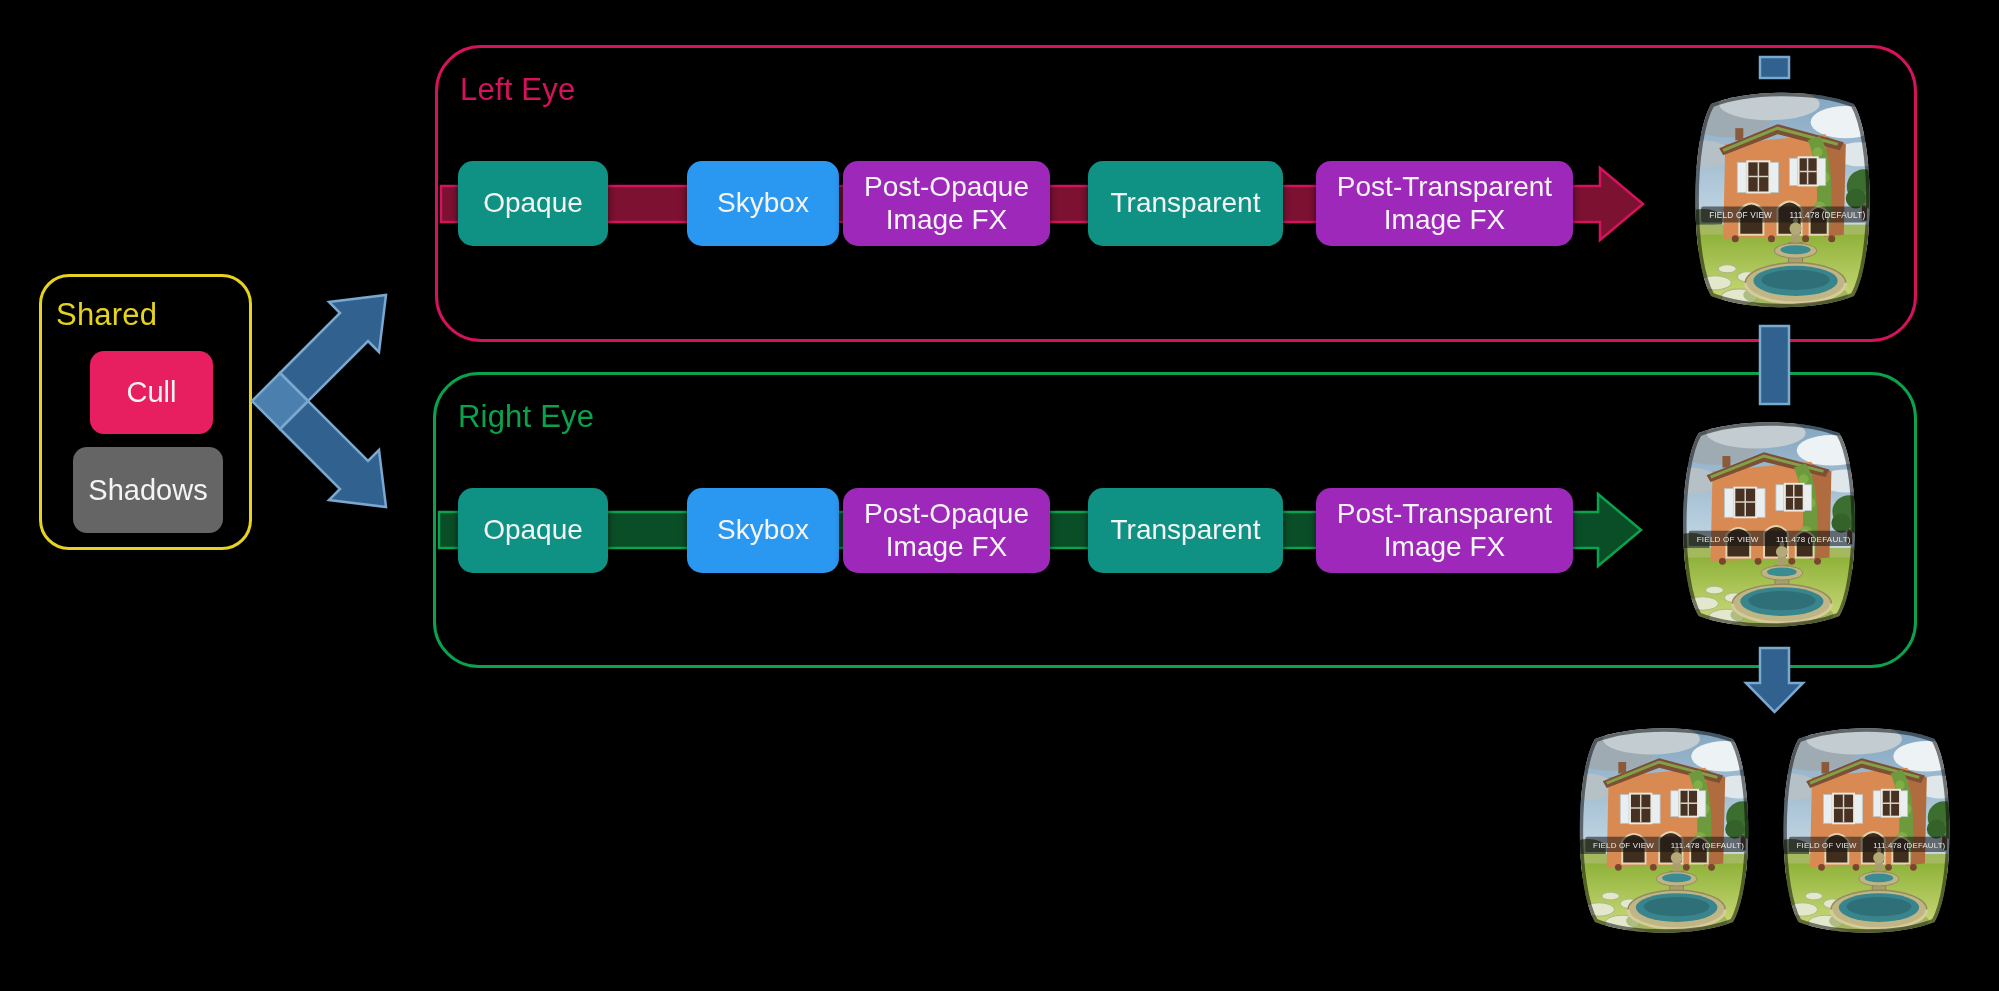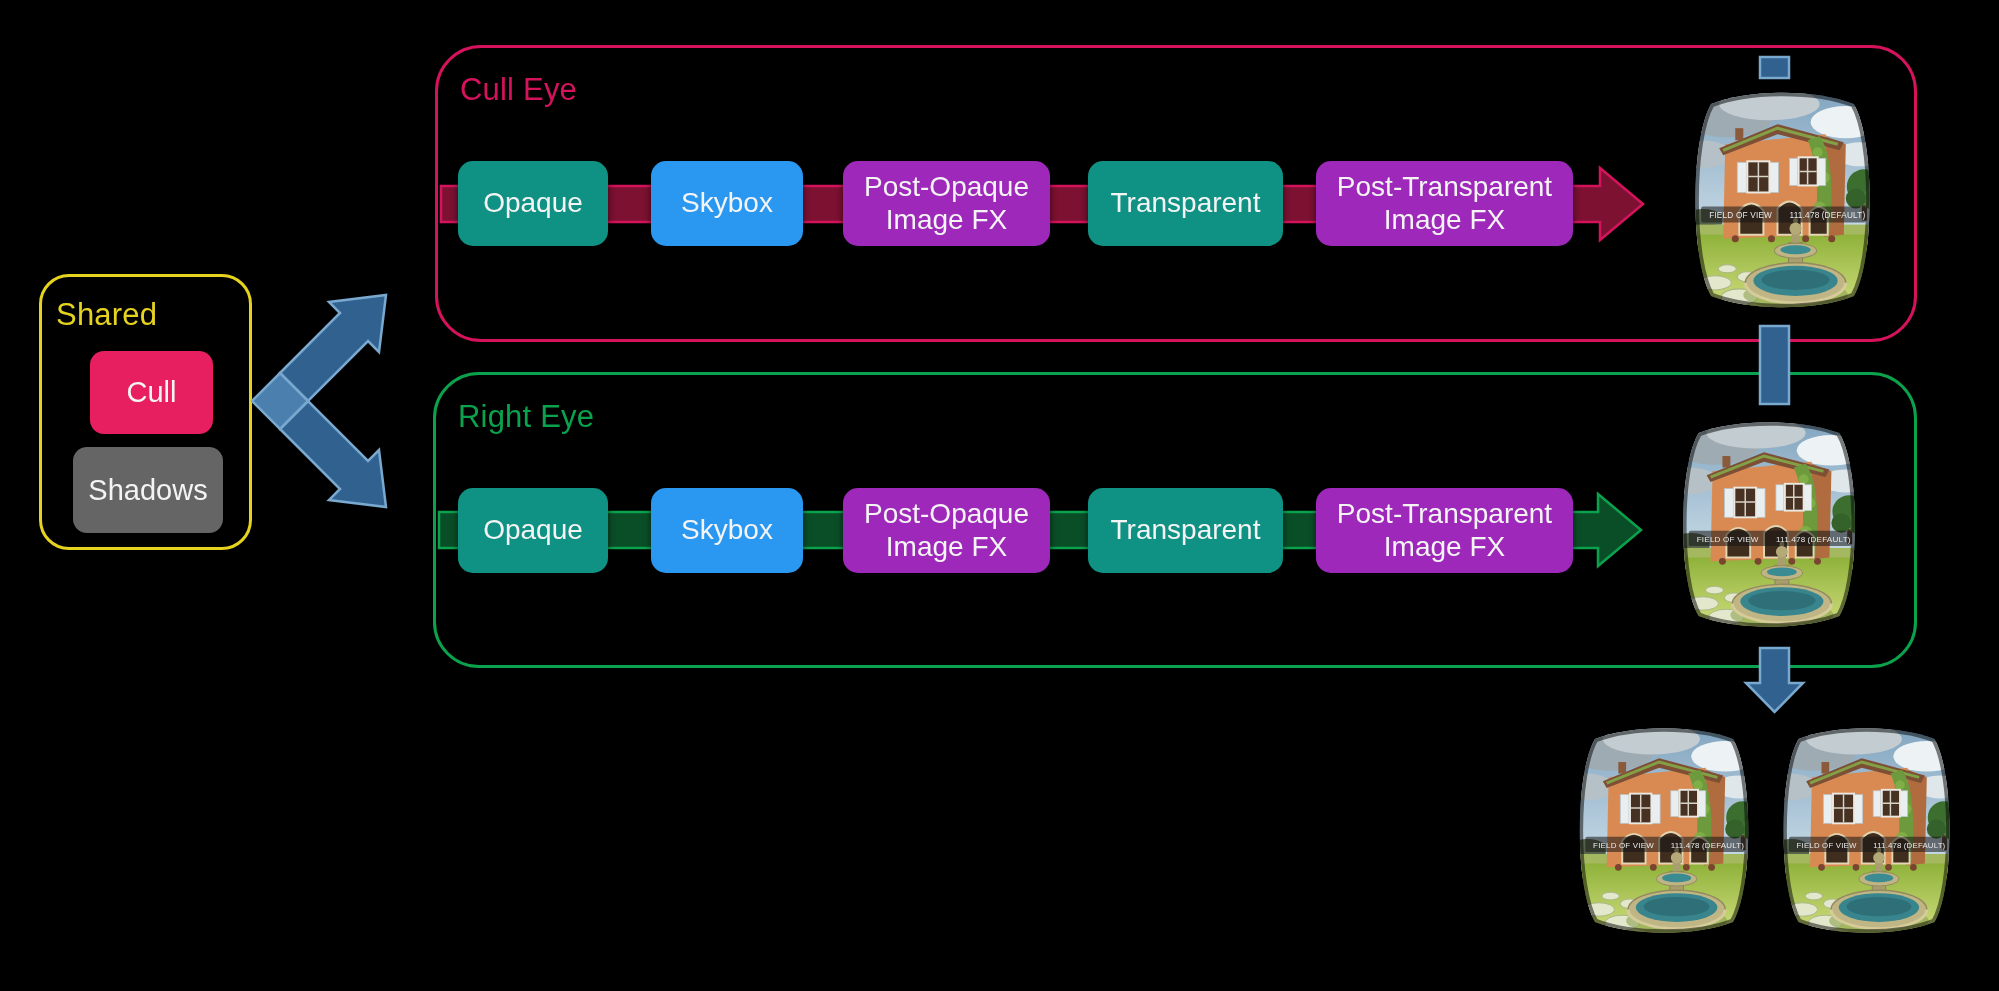--- a/index.html
+++ b/index.html
@@ -33,21 +33,21 @@
   
   .flow-arrow { position: absolute; left: 0; top: 106px; width: 1215px; height: 100px; z-index: 2; }
   #right-eye-box .flow-arrow { top: 105px; }
   .stage {
     position: absolute; top: 113px; height: 85px; z-index: 3;
     display: flex; align-items: center; justify-content: center; text-align: center;
     color: var(--label_text); font-size: 28px; line-height: 1.15;
     border-radius: 15px; box-shadow: 0 3px 7px rgba(0,0,0,.6); padding: 0 6px;
   }
   .c-teal   { background: var(--box_teal); }
-  .c-blue   { background: var(--box_blue); }
+  .c-blue   { background: var(--box_blue); margin-left: 36px; }
   .c-purple { background: var(--box_purple); text-align: center; }
 
   
   #split-arrow { position: absolute; left: 250px; top: 288px; width: 160px; height: 226px; z-index: 2; }
   #eye-connector { position: absolute; left: 1740px; top: 50px; width: 70px; height: 670px; z-index: 4; }
 
   
   .eye-img { position: absolute; z-index: 5; }
   #left-eye-view  { left: 1677px; top: 82px;  width: 211px; height: 236px; }
   #right-eye-view { left: 1665px; top: 412px; width: 208px; height: 225px; }
@@ -67,21 +67,21 @@
     <div class="chip" id="chip-cull">Cull</div>
   </div>
 
   <svg id="split-arrow" viewBox="0 0 160 226">
     <path d="M30,85 L90,25 L79,14 L136,7 L129,64 L118,53 L58,113 Z" fill="var(--arrow_blue)" stroke="var(--arrow_blue_stroke)" stroke-width="2.5"></path>
     <path d="M30,141 L90,201 L79,212 L136,219 L129,162 L118,173 L58,113 Z" fill="var(--arrow_blue)" stroke="var(--arrow_blue_stroke)" stroke-width="2.5"></path>
     <path d="M2,113 L30,85 L58,113 L30,141 Z" fill="var(--arrow_blue_light)" stroke="var(--arrow_blue_stroke)" stroke-width="2.5"></path>
   </svg>
 
   <div class="group-box" id="left-eye-box">
-    <div class="group-label">Cull Eye</div>
+    <div class="group-label">Left Eye</div>
     <svg class="flow-arrow" viewBox="0 0 1215 100" preserveAspectRatio="none">
       <polygon points="3,32 1162,32 1162,14 1205,50 1162,86 1162,68 3,68" fill="var(--bar_crimson)" stroke="var(--accent_crimson)" stroke-width="2.5"></polygon>
     </svg>
     <div class="stage c-teal" style="left:20px;width:150px">Opaque</div>
     <div class="stage c-blue" style="left:213px;width:152px">Skybox</div>
     <div class="stage c-purple" style="left:405px;width:207px">Post-Opaque Image FX</div>
     <div class="stage c-teal" style="left:650px;width:195px">Transparent</div>
     <div class="stage c-purple" style="left:878px;width:257px">Post-Transparent Image FX</div>
   </div>
 

